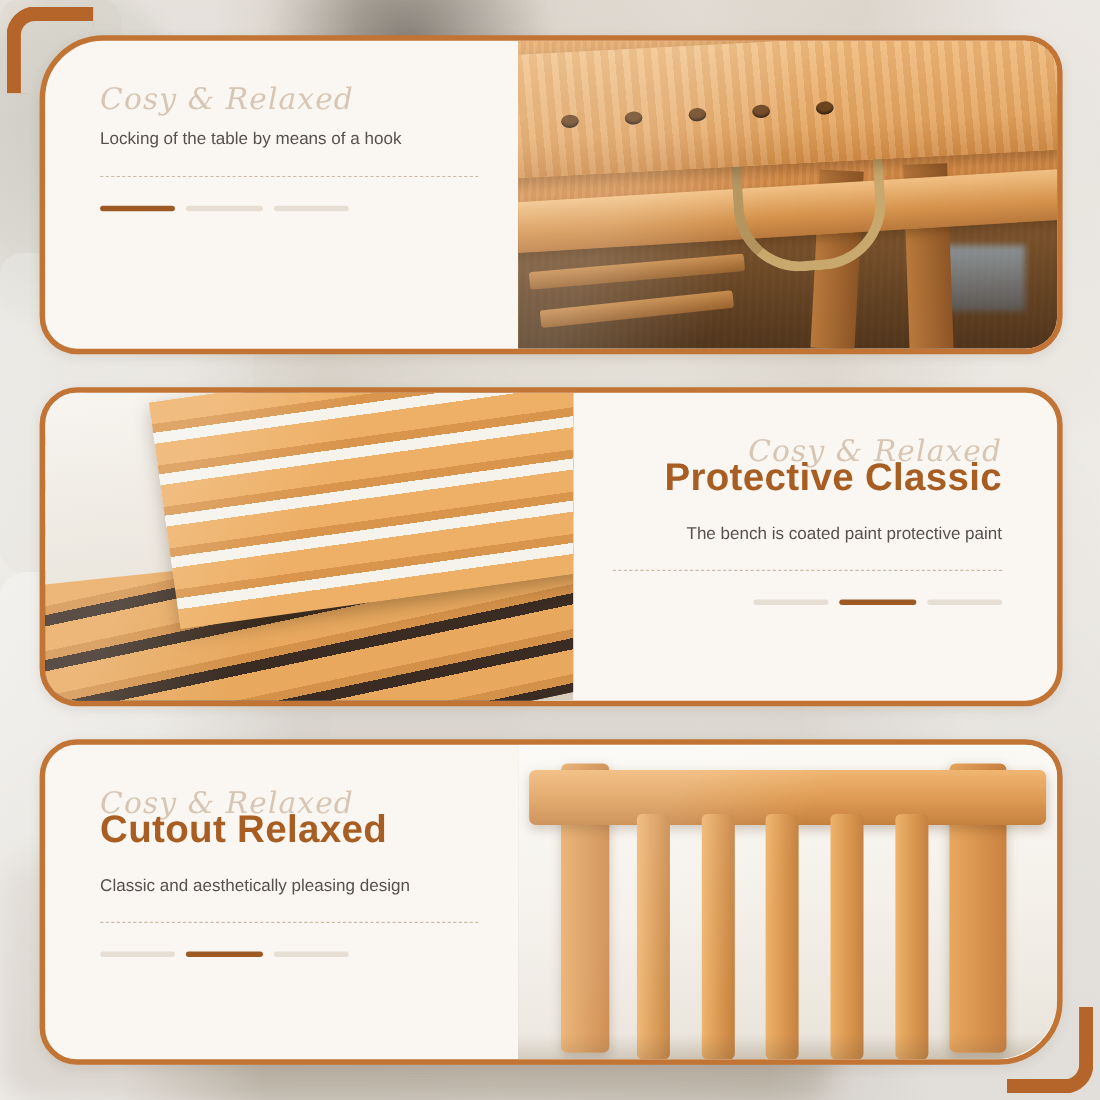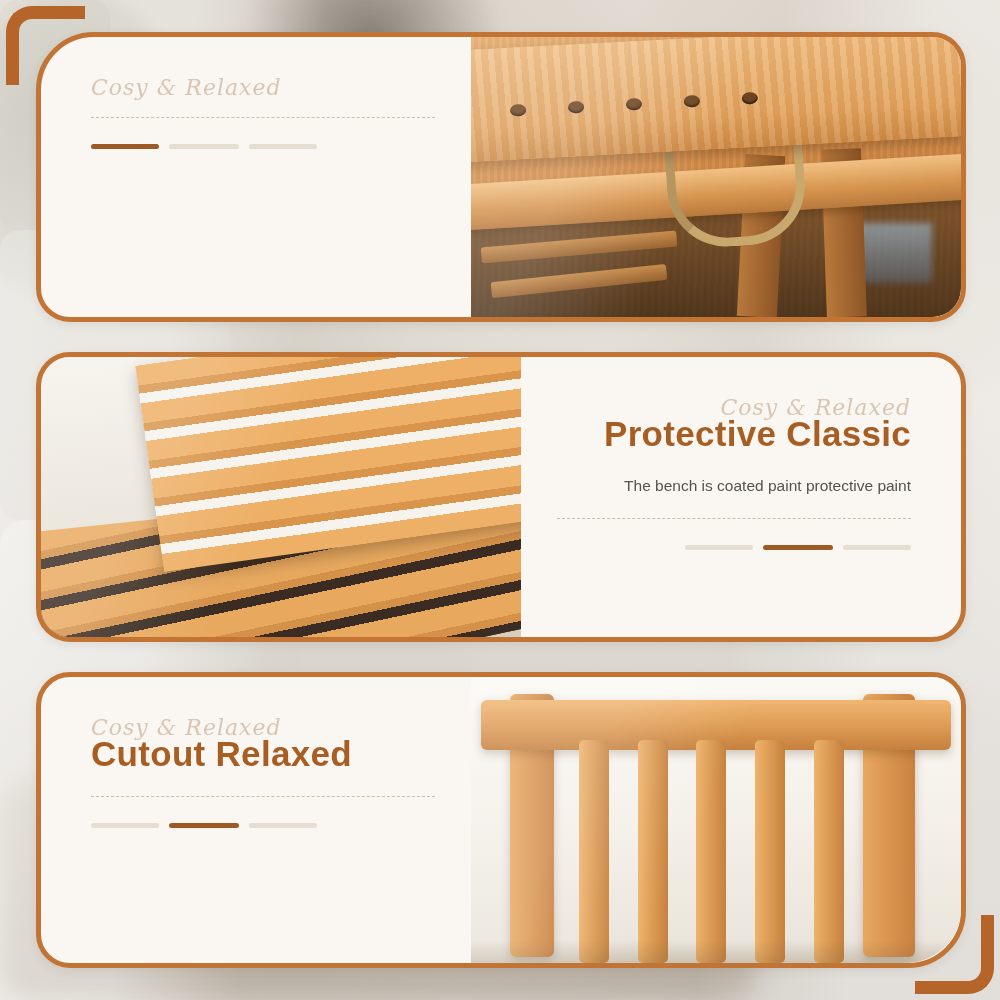--- a/index.html
+++ b/index.html
@@ -133,21 +133,21 @@
     text-align: right;
     padding: 58px 50px 0 36px;
   }
 
   .watermark {
     position: absolute;
     top: 38px;
     left: 50px;
     font-family: "DejaVu Serif", serif;
     font-style: italic;
-    font-size: 22px;
+    font-size: 27px;
     color: #d8c6b4;
     letter-spacing: 1px;
     white-space: nowrap;
     pointer-events: none;
   }
   .right-align .watermark {
     left: auto;
     right: 50px;
   }
 
@@ -413,20 +413,21 @@
     <div class="bd-floor"></div>
   </div>
 
   <div class="corner corner-tl"></div>
   <div class="corner corner-br"></div>
 
   <div class="card card-1">
 
     <div class="text-pane">
       <div class="watermark">Cosy &amp; Relaxed</div>
+      <p class="subline">Locking of the table by means of a hook</p>
       <div class="dashed-rule"></div>
       <div class="bars">
         <span class="bar b1 active"></span>
         <span class="bar b2"></span>
         <span class="bar b3"></span>
       </div>
     </div>
 
     <div class="photo photo-1">
       <div class="wood-base"></div>
@@ -478,20 +479,21 @@
       </div>
     </div>
 
   </div>
 
   <div class="card card-3">
 
     <div class="text-pane">
       <div class="watermark">Cosy &amp; Relaxed</div>
       <h2 class="headline">Cutout Relaxed</h2>
+      <p class="subline">Classic and aesthetically pleasing design</p>
       <div class="dashed-rule"></div>
       <div class="bars">
         <span class="bar b1"></span>
         <span class="bar b2 active"></span>
         <span class="bar b3"></span>
       </div>
     </div>
 
     <div class="photo photo-3">
       <div class="p3-sky"></div>

